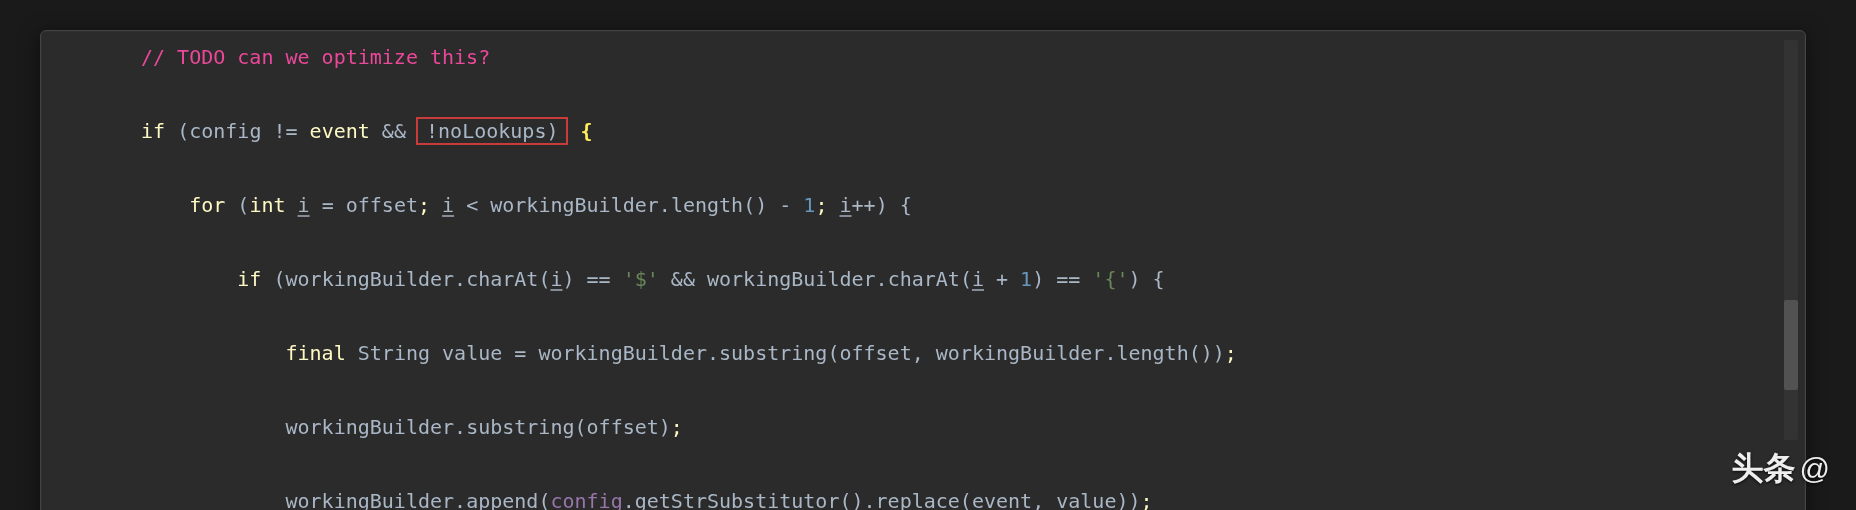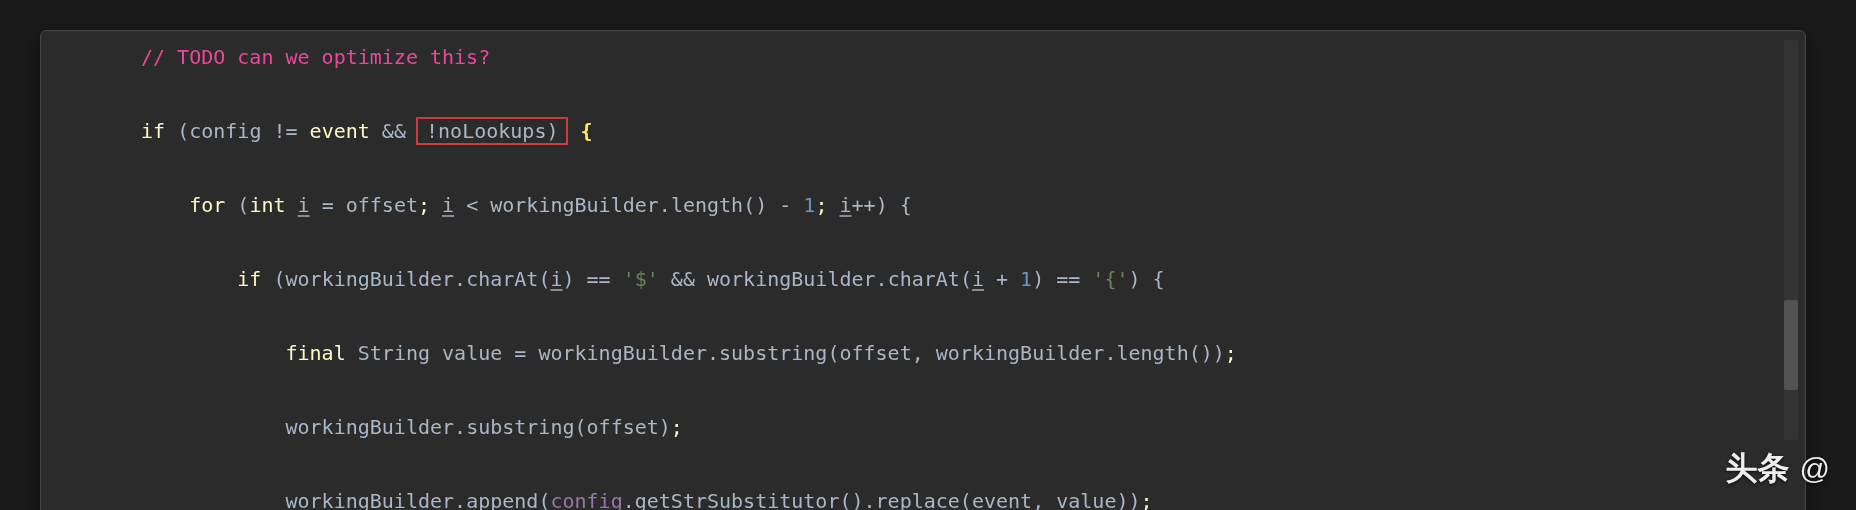--- a/index.html
+++ b/index.html
@@ -60,21 +60,20 @@
       display: flex;
       align-items: center;
       font-family: 'PingFang SC', 'Microsoft YaHei', sans-serif;
       color: #eee;
       font-size: 32px;
       font-weight: 400;
       text-shadow: 0 1px 3px rgba(0,0,0,0.8);
     }
     .watermark-logo {
       font-weight: 700;
-      margin-right: 6px;
       font-family: Liberation Serif, serif;
     }
     .watermark-at {
       margin: 0 6px 0 4px;
       font-size: 30px;
     }
   </style>
 </head>
 <body>
 

